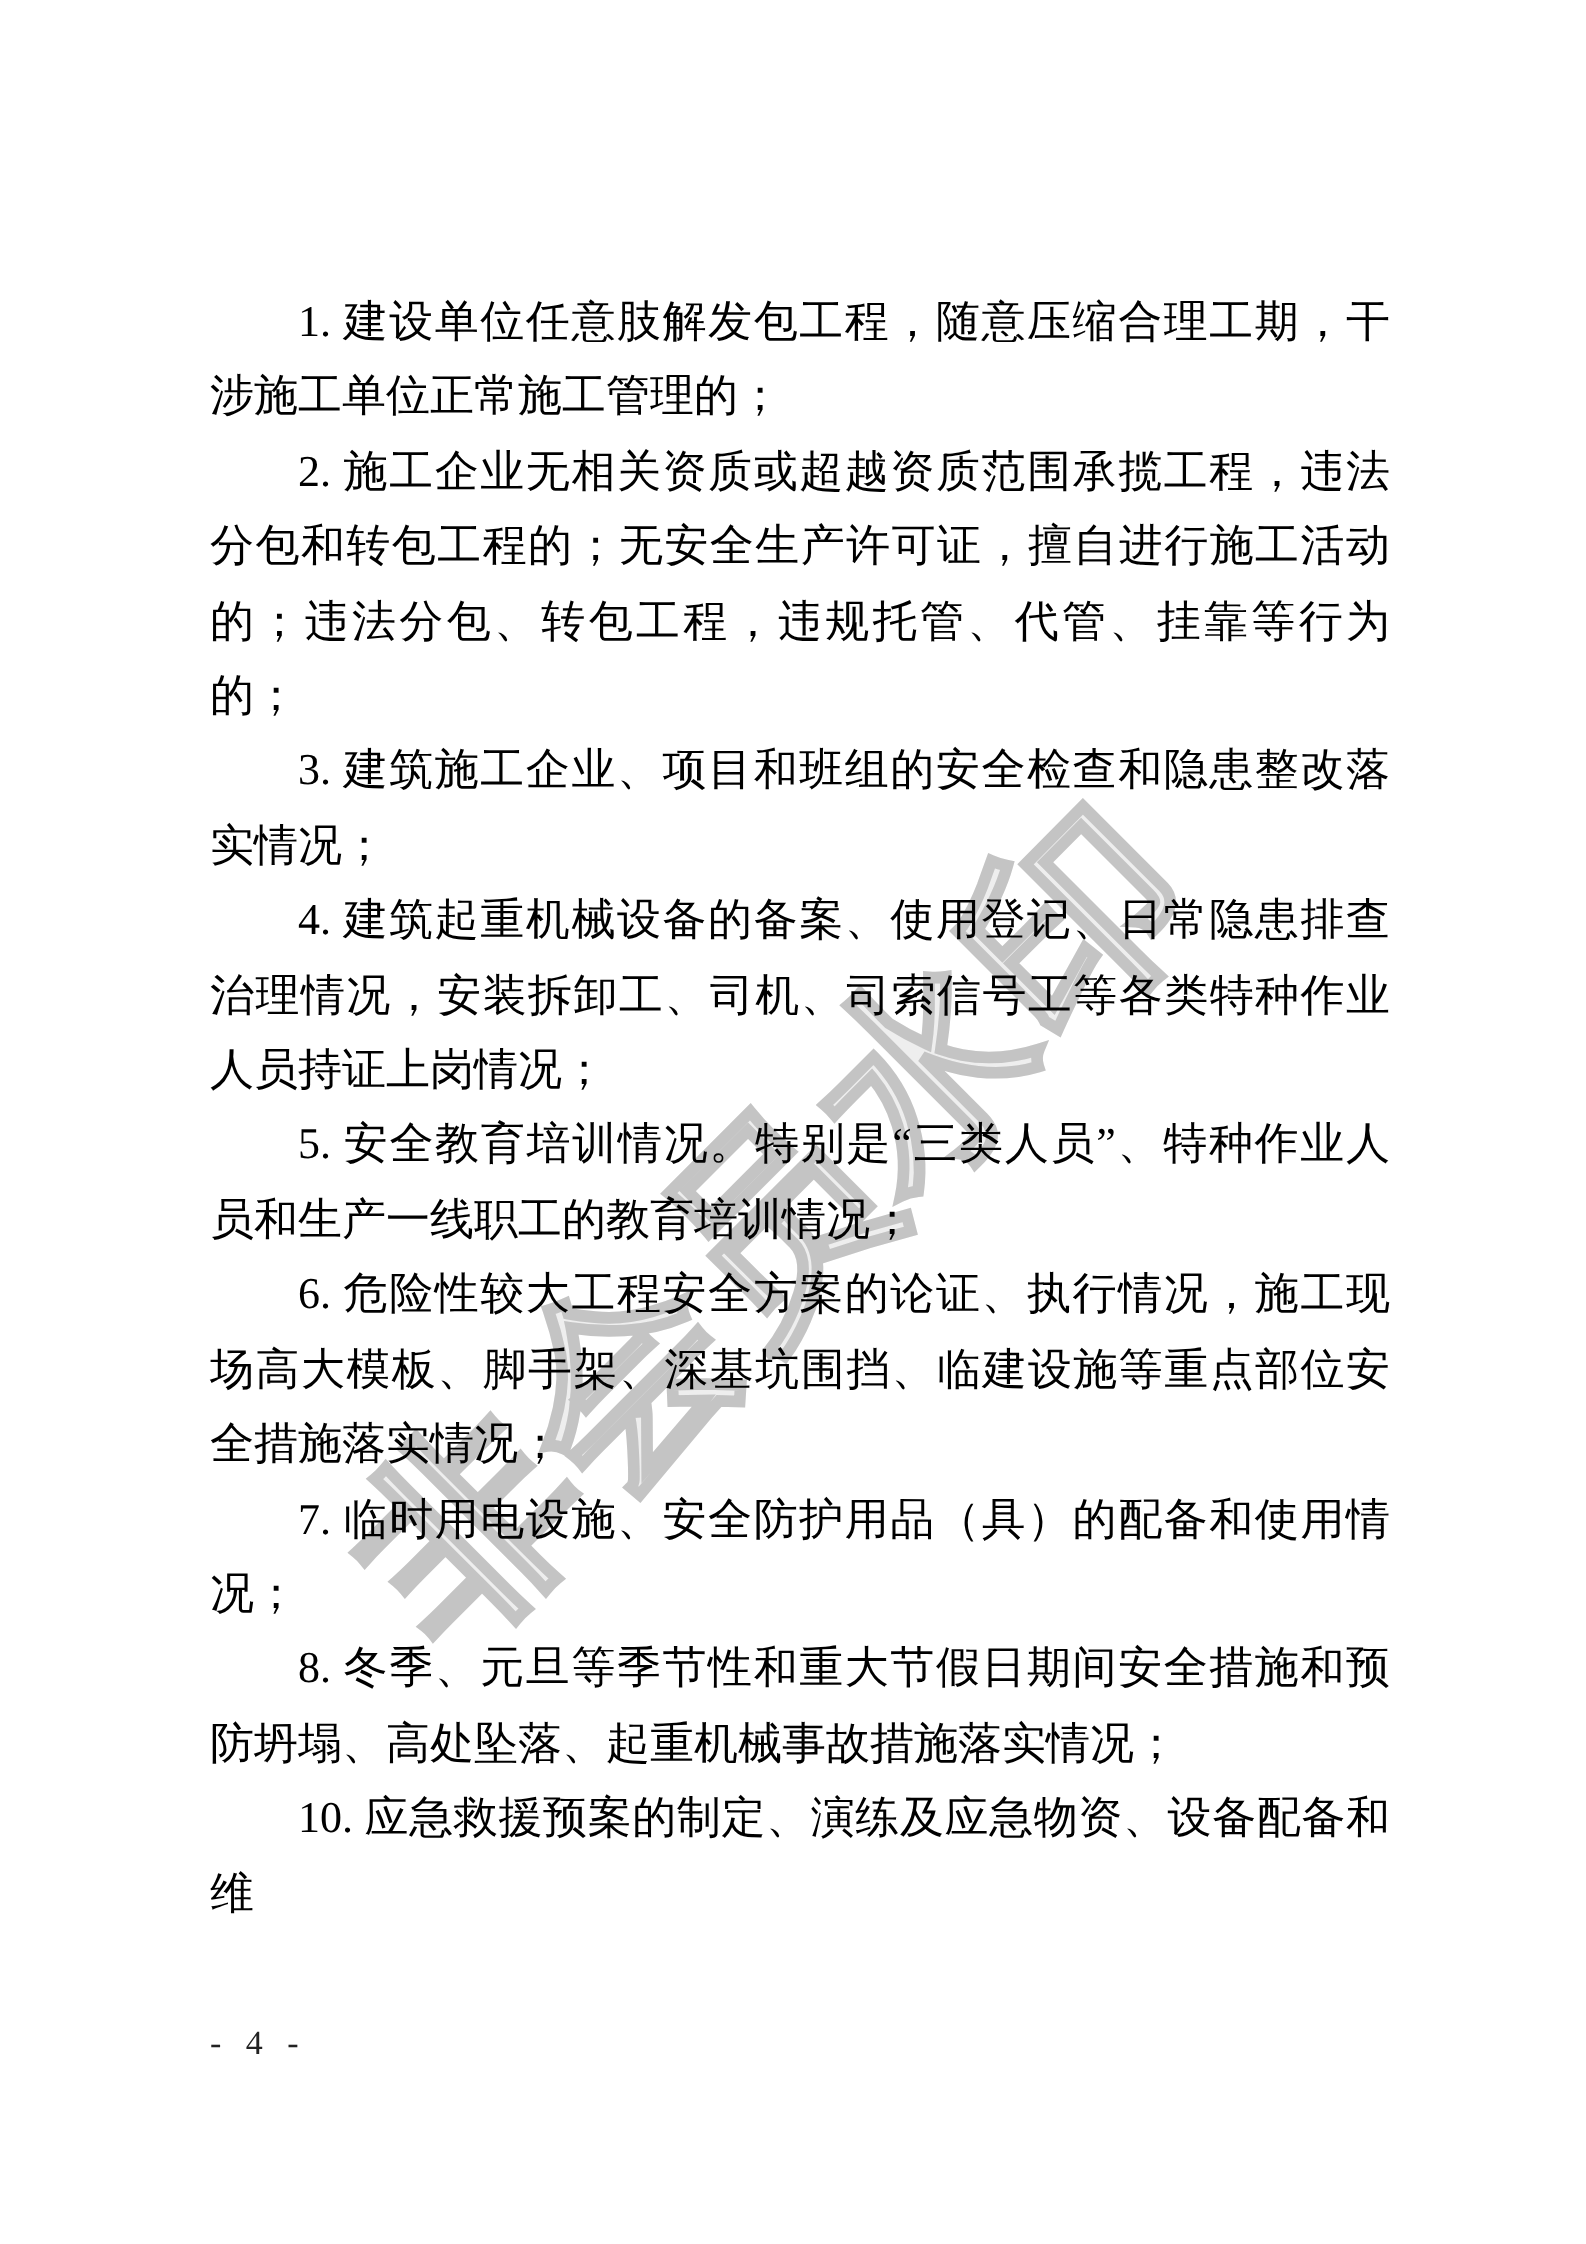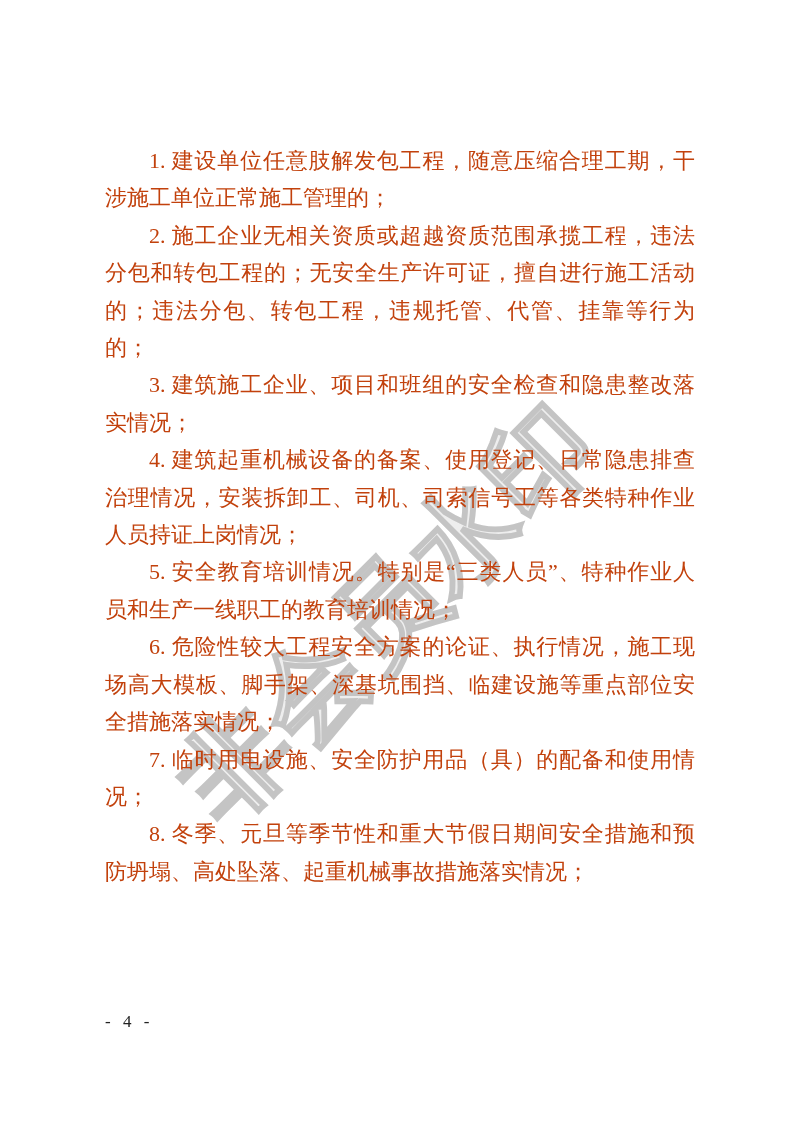--- a/index.html
+++ b/index.html
@@ -35,21 +35,21 @@
     user-select: none;
   }
 
   .content {
     position: absolute;
     left: 105px;
     top: 142px;
     width: 590px;
     font-size: 22px;
     line-height: 37.4px;
-    color: #c2410c;
+    color: #000000;
     text-align: justify;
   }
 
   .para {
     margin: 0;
     padding: 0;
     text-indent: 2em;
     word-break: normal;
   }
 
@@ -83,17 +83,18 @@
 
       <p class="para">5. 安全教育培训情况。特别是“三类人员”、特种作业人员和生产一线职工的教育培训情况；</p>
 
       <p class="para">6. 危险性较大工程安全方案的论证、执行情况，施工现场高大模板、脚手架、深基坑围挡、临建设施等重点部位安全措施落实情况；</p>
 
       <p class="para">7. 临时用电设施、安全防护用品（具）的配备和使用情况；</p>
 
       <p class="para">8. 冬季、元旦等季节性和重大节假日期间安全措施和预防坍塌、高处坠落、起重机械事故措施落实情况；</p>
 
 
+      <p class="para">10. 应急救援预案的制定、演练及应急物资、设备配备和维</p>
     </div>
 
   <div class="page-number">- 4 -</div>
 
 </div>
 
 </body></html>

